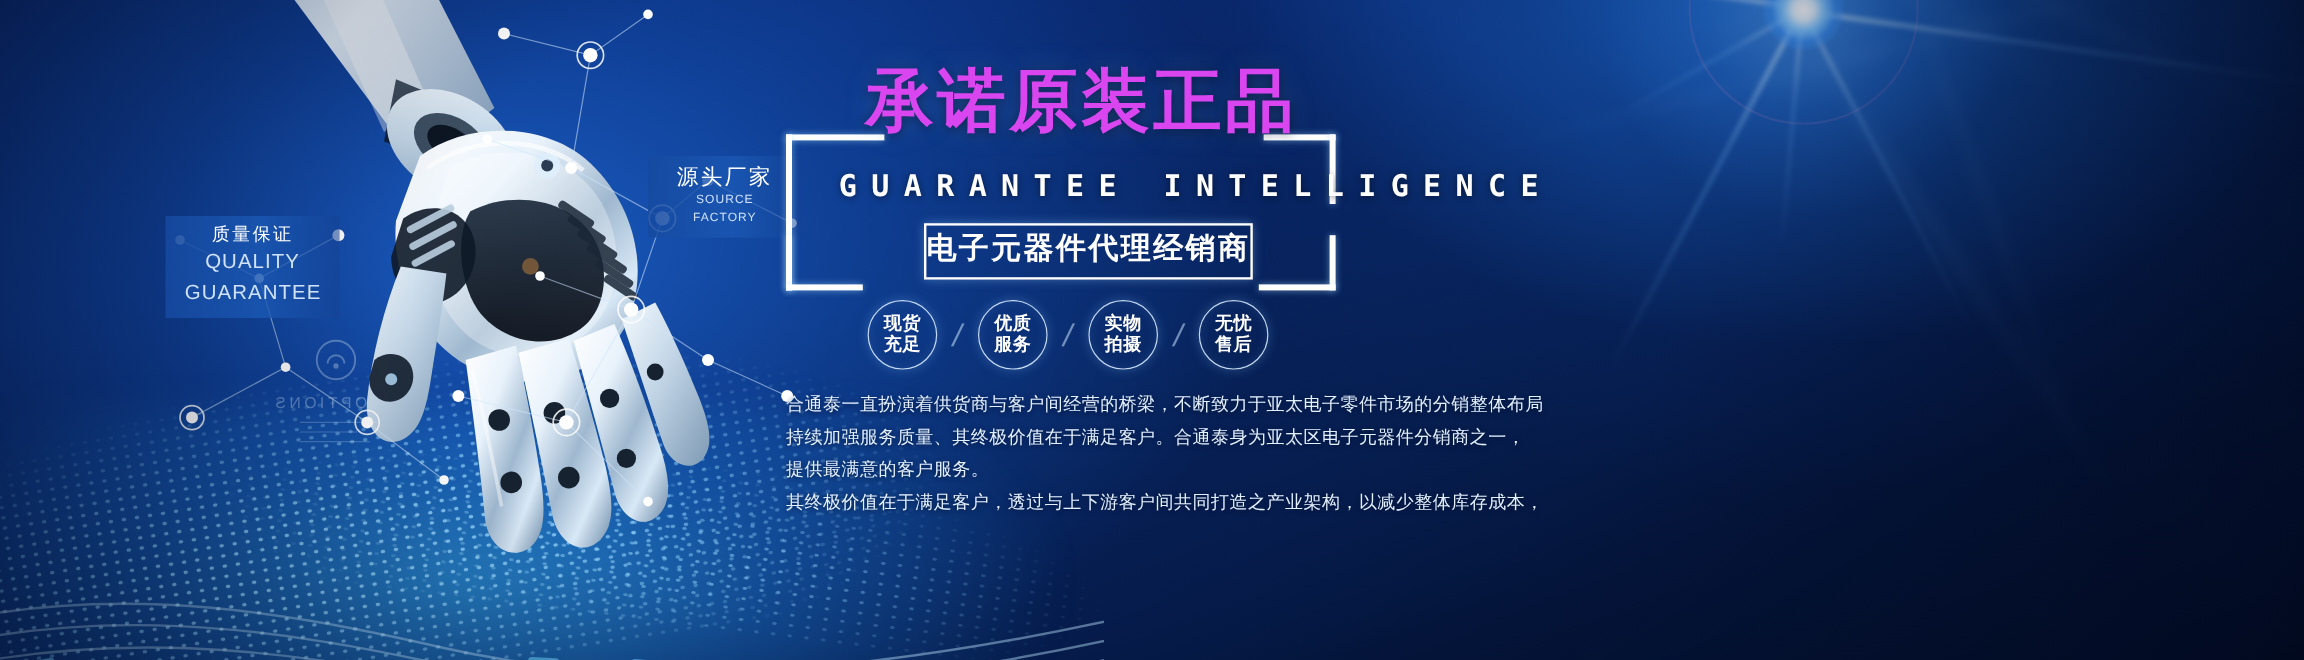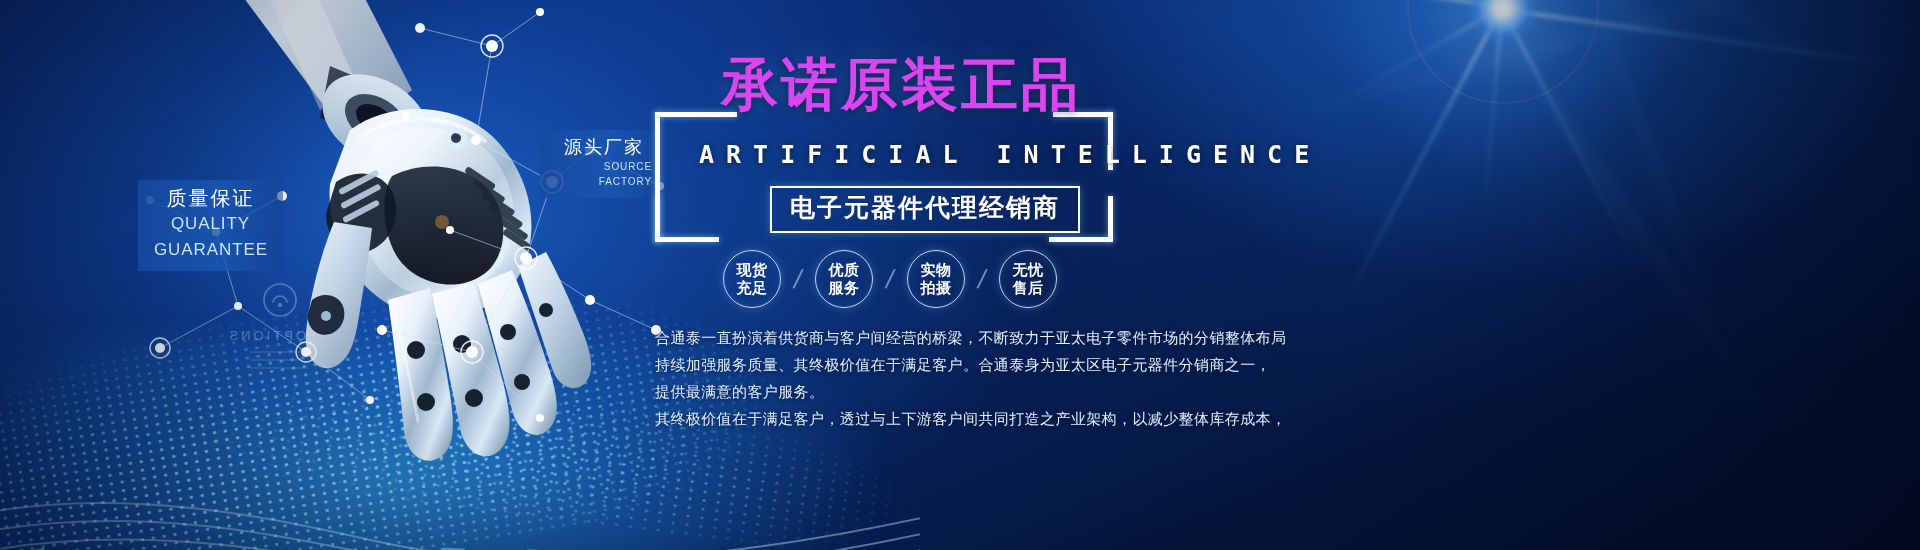--- a/index.html
+++ b/index.html
@@ -83,26 +83,26 @@
   .netnodes{ position:absolute; left:120px; top:0; width:620px; height:470px; }
 
   
   .tag{
     position:absolute;
     background:linear-gradient(90deg, rgba(22,74,160,.88) 0%, rgba(26,88,180,.80) 55%, rgba(20,66,148,.55) 100%);
     padding:7px 16px 9px;
     text-align:center;
     color:#eef6ff;
   }
-  .tag .cn{ font-size:20px; letter-spacing:2px; line-height:1.15; color:#ffffff; }
+  .tag .cn{ font-size:15px; letter-spacing:2px; line-height:1.15; color:#ffffff; }
   .tag .en{ font-size:17px; letter-spacing:.9px; line-height:1.5; color:#cfe2fa; margin-top:1px; }
   .tag-quality{ left:138px; top:180px; width:145px; }
   .tag-source { left:540px; top:130px; width:128px; }
   .tag-source .cn{ font-size:18px; }
-  .tag-source .en{ font-size:10px;text-align:right; }
+  .tag-source .en{ font-size:10px; }
 
   
   .content{ position:absolute; left:655px; top:62px; width:760px; }
 
   
   .frame{ position:relative; width:458px; height:180px; }
   .frame .br{ position:absolute; background:#ffffff; box-shadow:0 0 6px rgba(160,215,255,.55); }
   
   .frame .tl-h{ left:0;   top:50px;  width:82px;  height:5px; }
   .frame .tl-v{ left:0;   top:50px;  width:5px;   height:130px; }
@@ -127,21 +127,21 @@
     position:absolute; left:44px; top:80px;
     font-size:25px; font-weight:700; color:#ffffff;
     letter-spacing:12px; line-height:1;
     white-space:nowrap;
     font-family:"DejaVu Sans Mono","Liberation Mono",monospace;
     text-shadow:0 1px 6px rgba(0,0,0,.5);
   }
   .boxline{
     position:absolute; left:115px; top:124px;
     border:2px solid #ffffff;
-    padding:6px 18px 9px;
+    padding:6px 0 9px;
     box-shadow:0 0 8px rgba(150,205,255,.35);
   }
   .boxline span{
     font-size:25px; font-weight:700; color:#ffffff;
     letter-spacing:2px; line-height:1.1; white-space:nowrap;
   }
 
   
   .badges{ position:absolute; left:68px; top:188px; display:flex; align-items:center; }
   .badge{
@@ -376,21 +376,21 @@
       <i class="br tl-h"></i>
         <i class="br tl-v"></i>
       <i class="br tr-h"></i>
         <i class="br tr-v"></i>
       <i class="br bl-v"></i>
         <i class="br bl-h"></i>
       <i class="br brr-v"></i>
         <i class="br brr-h"></i>
 
       <div class="headline">承诺原装正品</div>
-      <div class="subline">ARTIFICIAL INTELLIGENCE</div>
+      <div class="subline">GUARANTEE INTELLIGENCE</div>
       <div class="boxline">
         <span>电子元器件代理经销商</span>
       </div>
     </div>
 
     <div class="badges">
       <div class="badge">
         <span>现货</span>
         <span>充足</span>
       </div>

